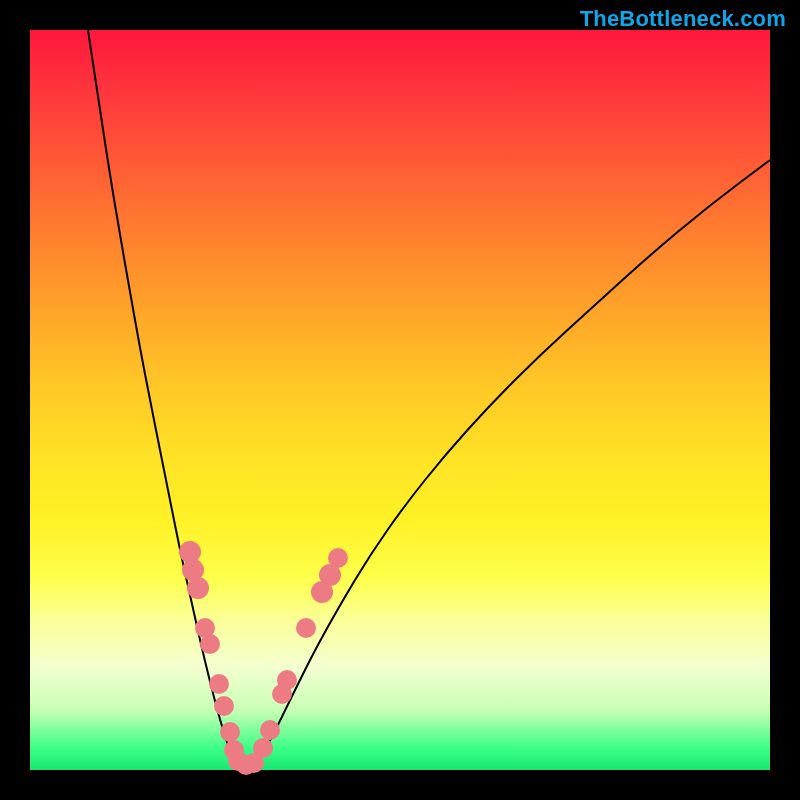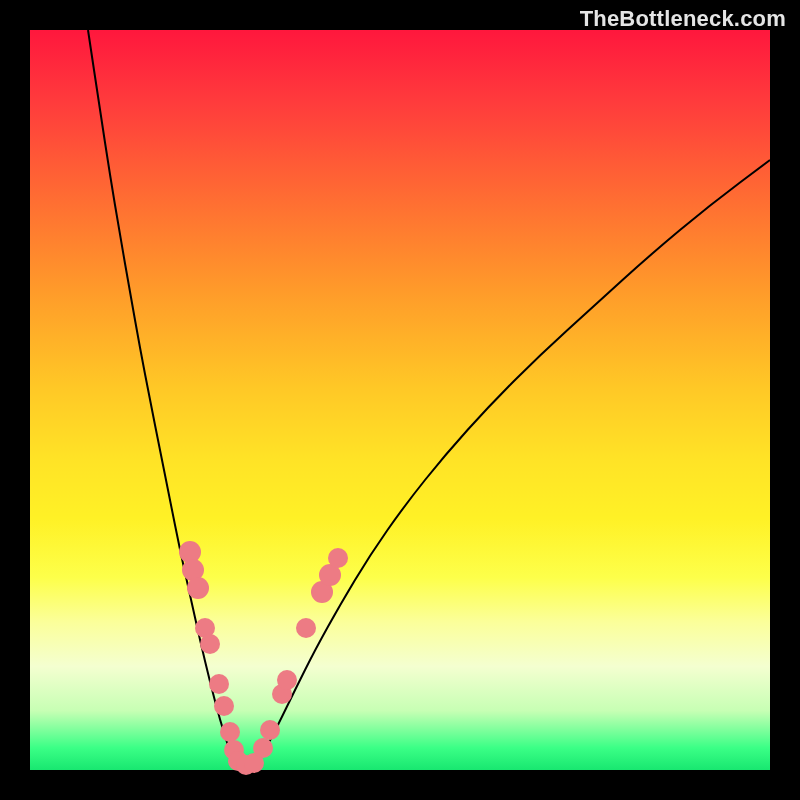--- a/index.html
+++ b/index.html
@@ -45,21 +45,21 @@
     border-radius: 50%;
     transform: translate(-50%, -50%);
   }
   .watermark {
     position: absolute;
     top: 6px;
     right: 14px;
     font-family: Arial, Helvetica, sans-serif;
     font-size: 22px;
     font-weight: 600;
-    color: #e5e5e5;
+    color: #0ea5e9;
     letter-spacing: 0.2px;
   }
 </style>
 </head>
 <body>
 
 <div class="stage">
   <div class="watermark">TheBottleneck.com</div>
   <div class="plot-area">
     <svg class="curve-svg" viewBox="0 0 740 740" preserveAspectRatio="none">

